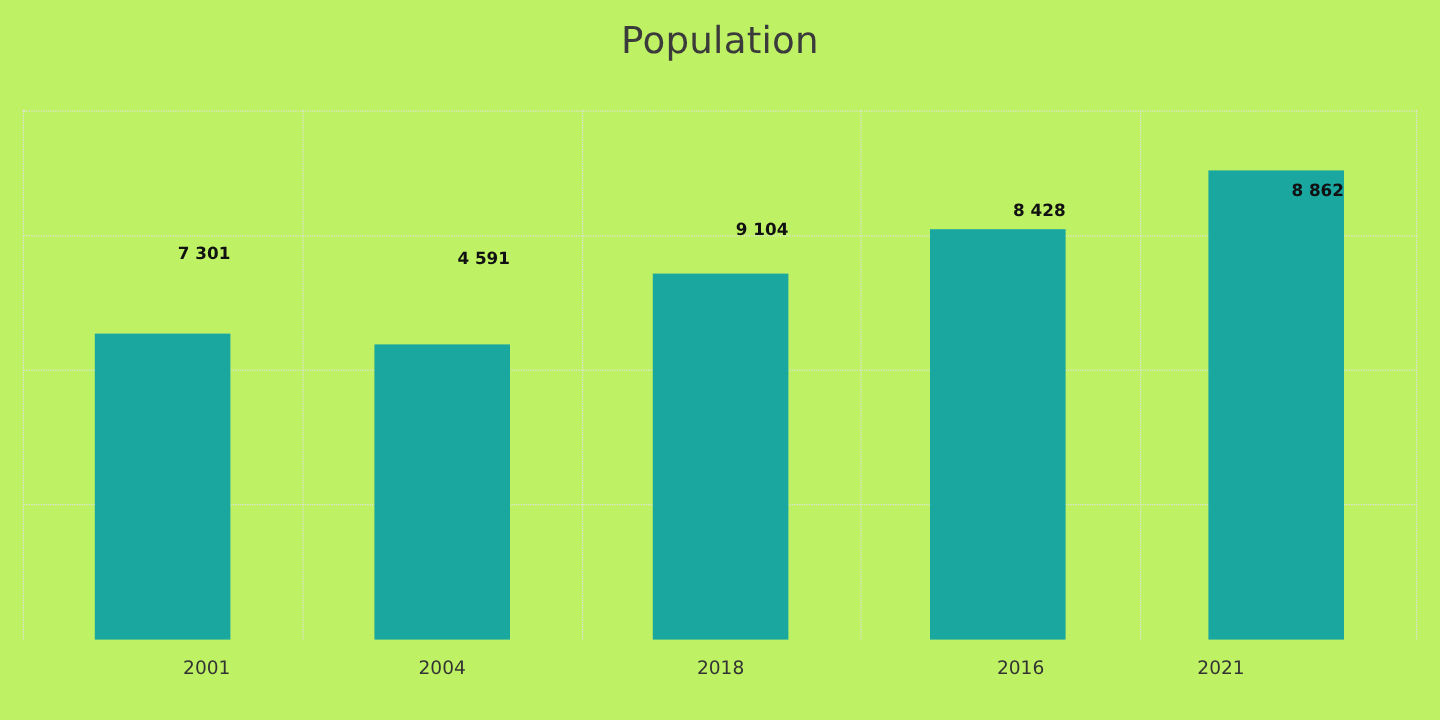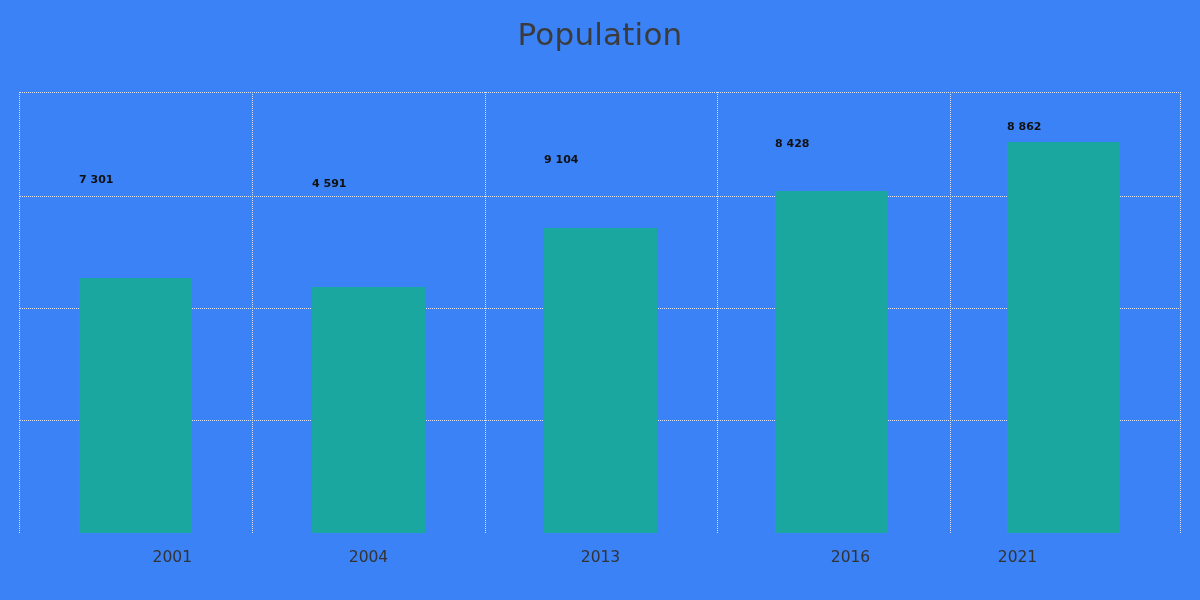--- a/index.html
+++ b/index.html
@@ -64,44 +64,45 @@
 
   
   .bar {
     position: absolute;
     bottom: 0;
     background: #1aa7a0;
   }
 
   .bar-value {
     position: absolute;
-    text-align: left;
-    font-size: 11px;
+    text-align: right;
+    font-size: 14px;
     font-weight: bold;
     color: #111111;
     white-space: pre;
     line-height: 18px;
+    margin-top: 32px;
   }
 
   
   .x-tick-label {
     position: absolute;
     top: 547px;
     text-align: center;
     font-size: 15.5px;
     font-weight: 400;
     color: #333333;
     line-height: 20px;
     white-space: pre;
   }
 </style>
 </head>
 <body>
 
-<div id="chart-root" style="background: #3b82f6; text-decoration: underline;">
+<div id="chart-root" style="background: #bef264; text-decoration: underline;">
 
   <div id="chart-title" style="color: rgb(59, 59, 59);">Population</div>
 
   <div id="plot-area">
 
     <div class="gridline-h" style="top: 0px; border-color: rgb(226, 226, 226);"></div>
     <div class="gridline-h" style="top: 104px; border-color: rgb(226, 226, 226);"></div>
     <div class="gridline-h" style="top: 216px; border-color: rgb(226, 226, 226);"></div>
     <div class="gridline-h" style="top: 328px; border-color: rgb(226, 226, 226);"></div>
 
@@ -120,17 +121,17 @@
   </div>
 
   <div class="bar-value" style="left: 79px; top: 171px; width: 113px; color: rgb(17, 17, 17);">7 301</div>
   <div class="bar-value" style="left: 312px; top: 175px; width: 113px; color: rgb(17, 17, 17);">4 591</div>
   <div class="bar-value" style="left: 544px; top: 151px; width: 113px; color: rgb(17, 17, 17);">9 104</div>
   <div class="bar-value" style="left: 775px; top: 135px; width: 113px; color: rgb(17, 17, 17);">8 428</div>
   <div class="bar-value" style="left: 1007px; top: 118px; width: 113px; color: rgb(17, 17, 17);">8 862</div>
 
   <div class="x-tick-label" style="left:79px;  width:113px;text-align:right;">2001</div>
   <div class="x-tick-label" style="left:312px; width:113px;">2004</div>
-  <div class="x-tick-label" style="left:544px; width:113px;">2013</div>
+  <div class="x-tick-label" style="left:544px; width:113px;">2018</div>
   <div class="x-tick-label" style="left:794px; width:113px;">2016</div>
   <div class="x-tick-label" style="left:961px;width:113px;">2021</div>
 
 </div>
 
 </body></html>

